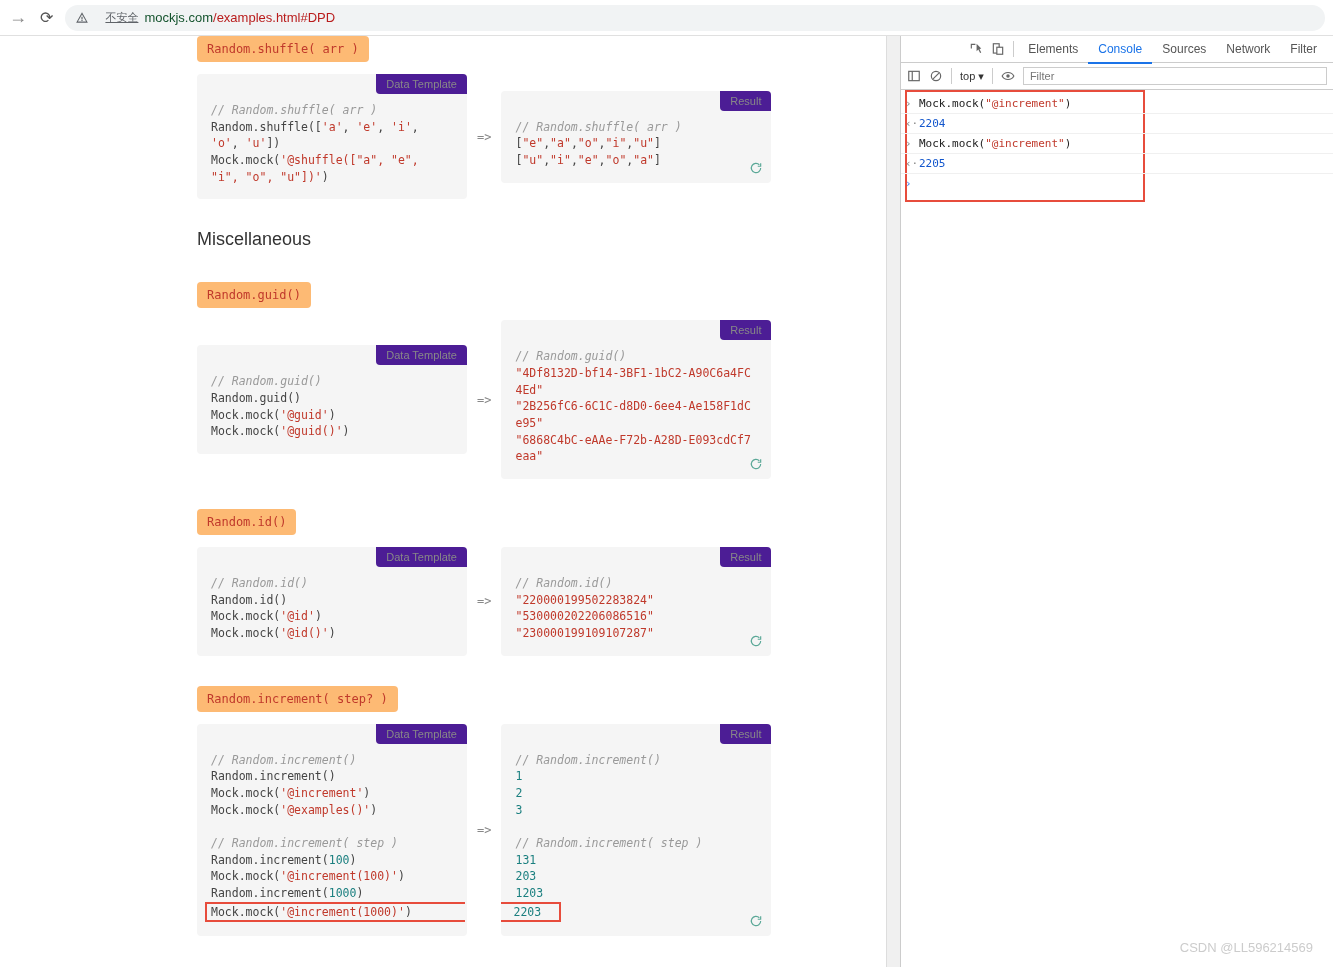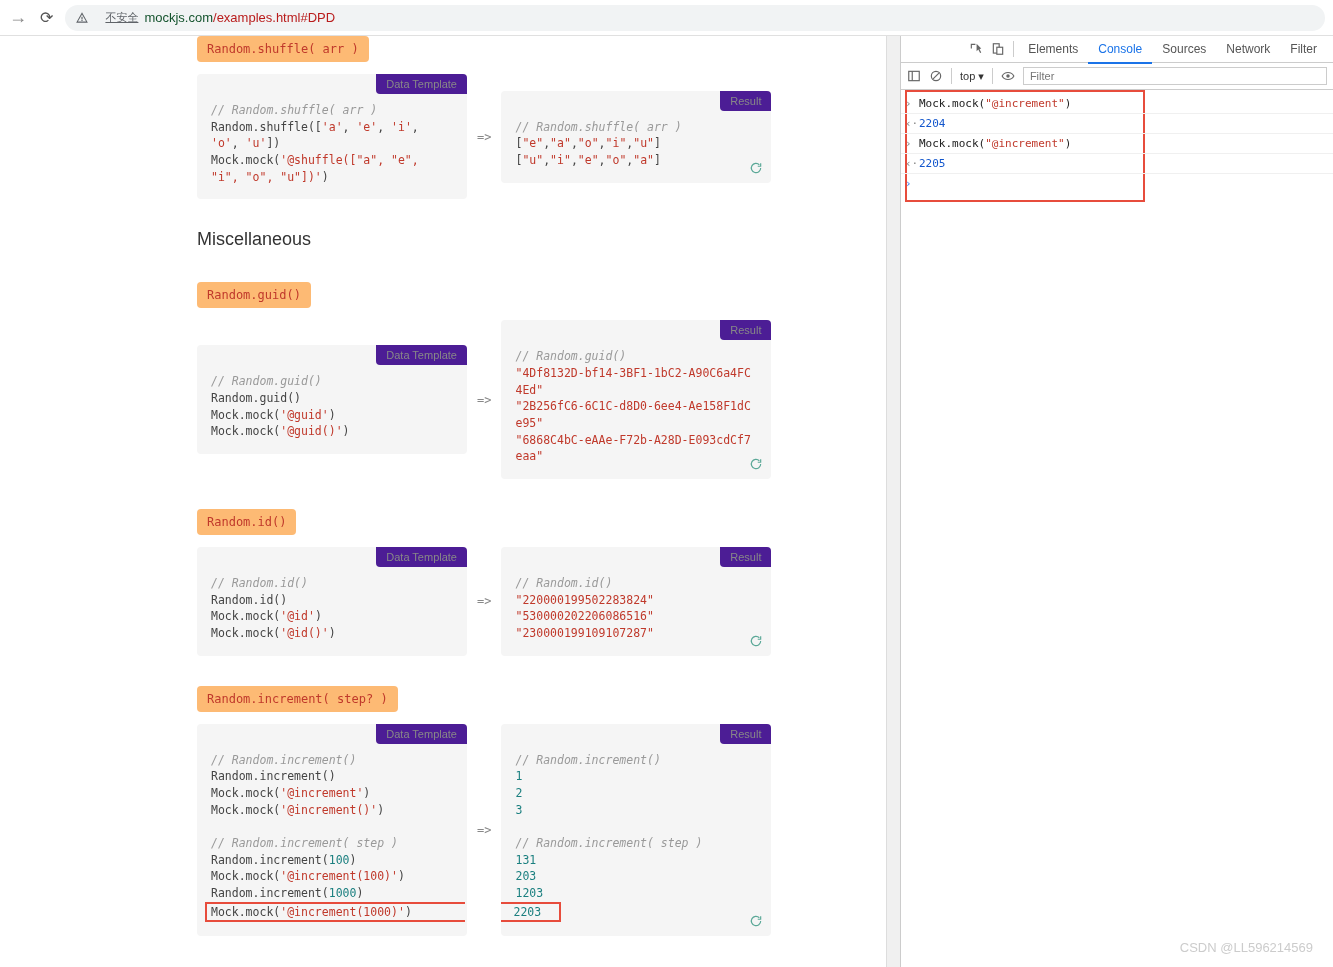--- a/index.html
+++ b/index.html
@@ -157,21 +157,21 @@
       </div>
 
       
       <div class="method-tag">Random.increment( step? )</div>
       <div class="example-row">
         <div class="code-box red-box" style="border-top:none;border-left:none;border-right:none;border:0;">
           <div class="tab">Data Template</div>
           <pre><span class="c-comment">// Random.increment()</span>
 <span class="c-text">Random.increment()</span>
 <span class="c-text">Mock.mock(</span><span class="c-str">'@increment'</span><span class="c-text">)</span>
-<span class="c-text">Mock.mock(</span><span class="c-str">'@increment()'</span><span class="c-text">)</span>
+<span class="c-text">Mock.mock(</span><span class="c-str">'@examples()'</span><span class="c-text">)</span>
 
 <span class="c-comment">// Random.increment( step )</span>
 <span class="c-text">Random.increment(</span><span class="c-num">100</span><span class="c-text">)</span>
 <span class="c-text">Mock.mock(</span><span class="c-str">'@increment(100)'</span><span class="c-text">)</span>
 <span class="c-text">Random.increment(</span><span class="c-num">1000</span><span class="c-text">)</span>
 <span class="c-text" style="display:inline-block;border:2px solid #e74c3c;border-right:none;margin-left:-6px;padding-left:4px;width:260px;">Mock.mock(<span class="c-str">'@increment(1000)'</span>)</span></pre>
         </div>
         <div class="arrow-sep">=&gt;</div>
         <div class="code-box">
           <div class="tab">Result</div>

